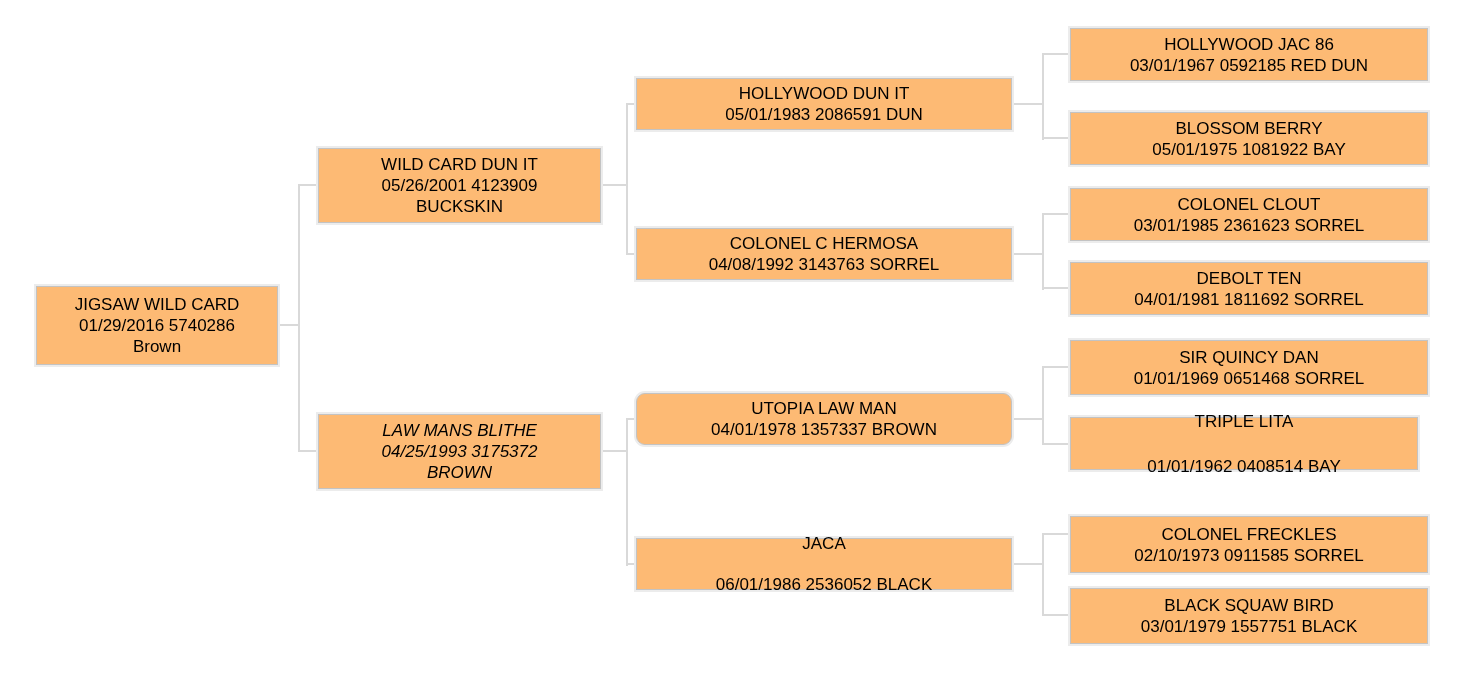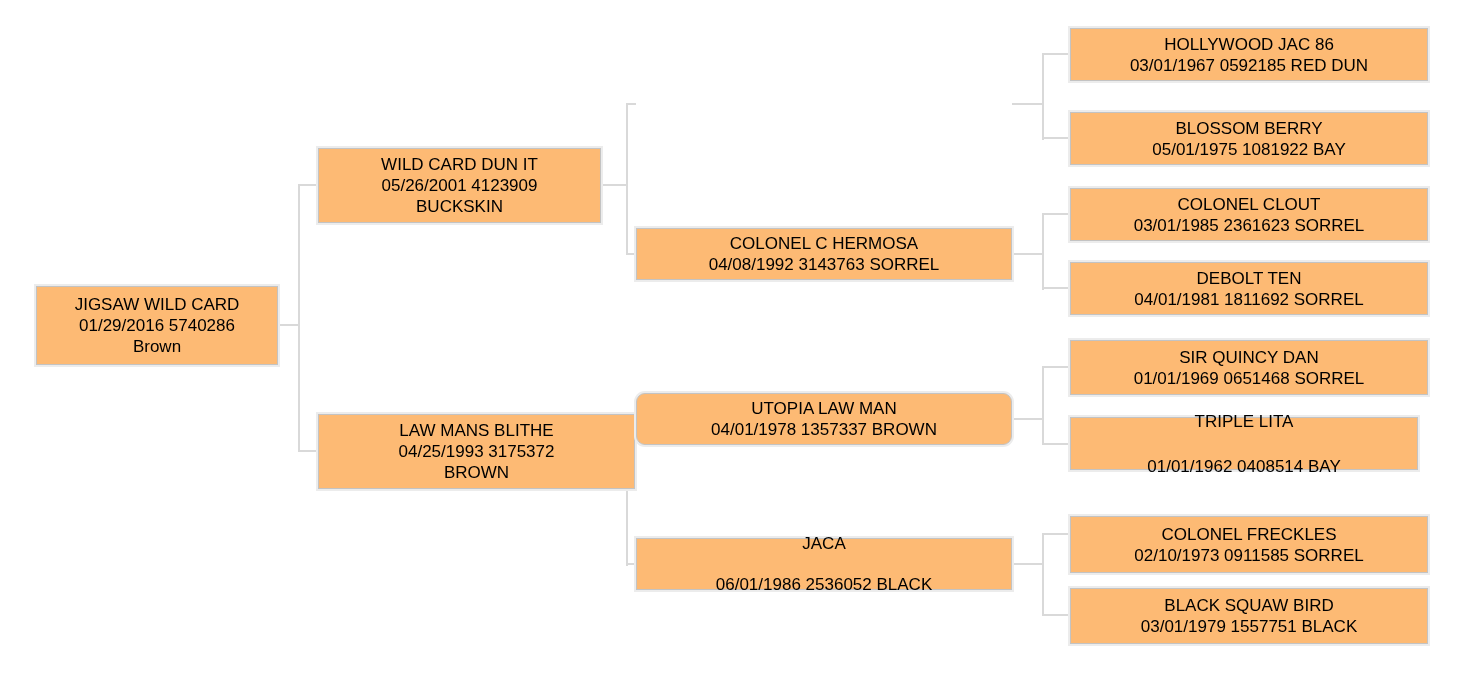--- a/index.html
+++ b/index.html
@@ -36,21 +36,21 @@
     position: absolute;
     background: #d9d9d9;
     z-index: 1;
   }
   .line.h { height: 2px; }
   .line.v { width: 2px; }
 
   
   #n-root { left: 36px;  top: 286px; width: 242px; height: 79px; }
   #n-sire { left: 318px; top: 148px; width: 283px; height: 75px; }
-  #n-dam  { left: 318px; top: 414px; width: 317px; height: 75px; }
+  #n-dam  { left: 318px; top: 414px; width: 283px; height: 75px; font-style: italic; }
   #n-ss   { left: 636px; top: 78px;  width: 376px; height: 52px; }
   #n-sd   { left: 636px; top: 228px; width: 376px; height: 52px; }
   #n-ds   { left: 636px; top: 393px; width: 376px; height: 52px; border-radius: 9px; }
   #n-dd   { left: 636px; top: 538px; width: 376px; height: 52px; gap: 20px; }
   #n-sss  { left: 1070px; top: 28px;  width: 358px; height: 53px; }
   #n-ssd  { left: 1070px; top: 112px; width: 358px; height: 53px; }
   #n-sds  { left: 1070px; top: 188px; width: 358px; height: 53px; }
   #n-sdd  { left: 1070px; top: 262px; width: 358px; height: 53px; }
   #n-dss  { left: 1070px; top: 340px; width: 358px; height: 55px; }
   #n-dsd  { left: 1070px; top: 417px; width: 348px; height: 53px; gap: 24px; }
@@ -107,20 +107,24 @@
     <div>WILD CARD DUN IT</div>
     <div>05/26/2001 4123909</div>
     <div>BUCKSKIN</div>
   </div>
   <div class="node" id="n-dam">
     <div>LAW MANS BLITHE</div>
     <div>04/25/1993 3175372</div>
     <div>BROWN</div>
   </div>
 
+  <div class="node" id="n-ss">
+    <div>HOLLYWOOD DUN IT</div>
+    <div>05/01/1983 2086591 DUN</div>
+  </div>
   <div class="node" id="n-sd">
     <div>COLONEL C HERMOSA</div>
     <div>04/08/1992 3143763 SORREL</div>
   </div>
   <div class="node" id="n-ds">
     <div>UTOPIA LAW MAN</div>
     <div>04/01/1978 1357337 BROWN</div>
   </div>
   <div class="node" id="n-dd">
     <div>JACA</div>

